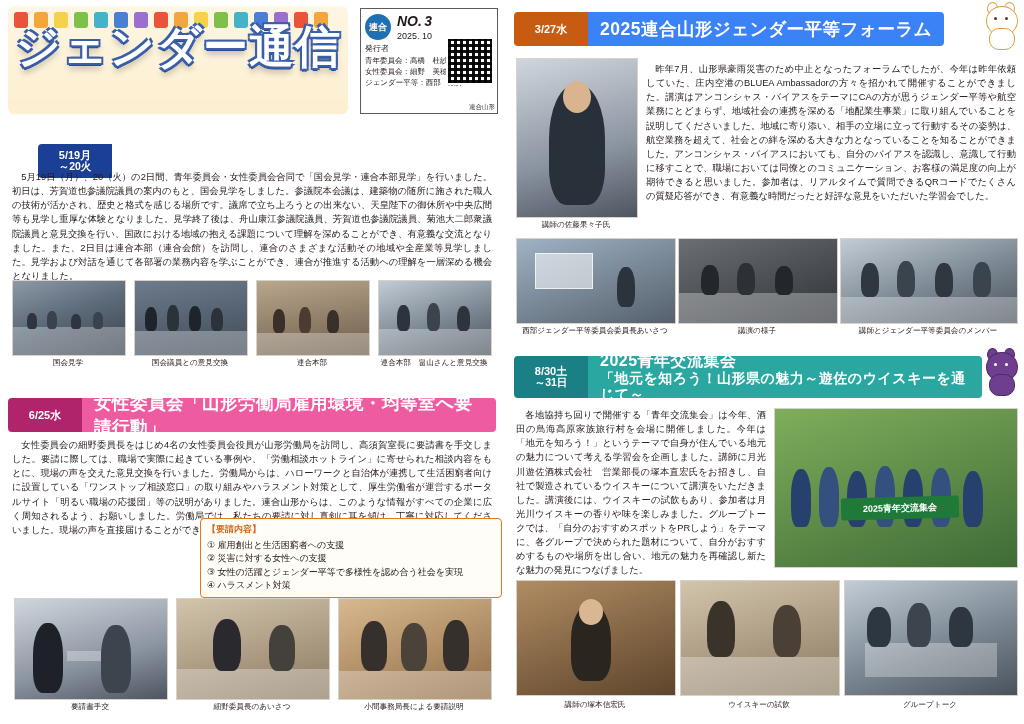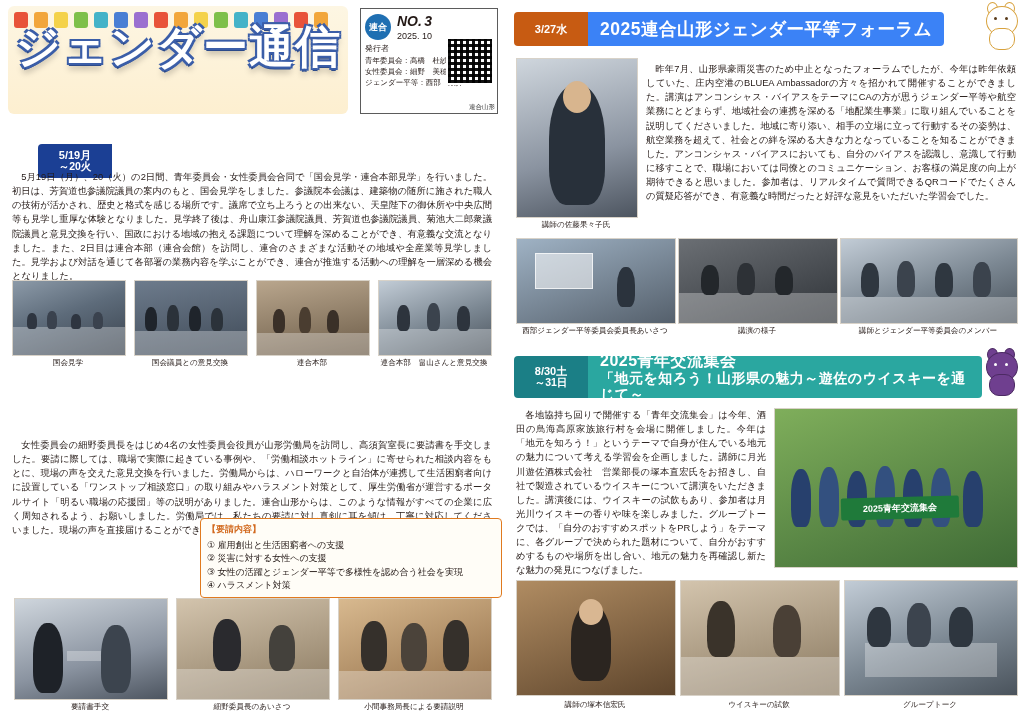--- a/index.html
+++ b/index.html
@@ -197,20 +197,26 @@
     <div class="cap" style="left:256px;top:358px;width:112px;">連合本部</div>
 
     <div class="photo p-meet" style="left:378px;top:280px;width:112px;height:74px;">
       <div class="tbl" style="left:0;top:48px;width:112px;height:26px;"></div>
       <div class="ppl" style="left:18px;top:24px;width:13px;height:26px;background:#2d343d;"></div>
       <div class="ppl" style="left:48px;top:22px;width:13px;height:28px;background:#3b434d;"></div>
       <div class="ppl" style="left:78px;top:25px;width:13px;height:25px;background:#2d343d;"></div>
     </div>
     <div class="cap" style="left:370px;top:358px;width:128px;">連合本部　畠山さんと意見交換</div>
 
+    <div class="hbar pink" style="left:8px;top:398px;width:488px;">
+      <div class="date">
+        <span>6/25水</span>
+      </div>
+      <div class="ttl">女性委員会「山形労働局雇用環境・均等室へ要請行動」</div>
+    </div>
 
     <div class="para" style="left:12px;top:438px;width:480px;">
       <p>女性委員会の細野委員長をはじめ4名の女性委員会役員が山形労働局を訪問し、高須賀室長に要請書を手交しました。要請に際しては、職場で実際に起きている事例や、「労働相談ホットライン」に寄せられた相談内容をもとに、現場の声を交えた意見交換を行いました。労働局からは、ハローワークと自治体が連携して生活困窮者向けに設置している「ワンストップ相談窓口」の取り組みやハラスメント対策として、厚生労働省が運営するポータルサイト「明るい職場の応援団」等の説明がありました。連合山形からは、このような情報がすべての企業に広く周知されるよう、お願いしました。労働局では、私たちの要請に対し真剣に耳を傾け、丁寧に対応してくださいました。現場の声を直接届けることができ、意義のある要請行動となりました。</p>
     </div>
 
     <div class="box" style="left:200px;top:518px;width:288px;">
       <div class="bt">【要請内容】</div>
       <ol>
         <li>① 雇用創出と生活困窮者への支援</li>
         <li>② 災害に対する女性への支援</li>

